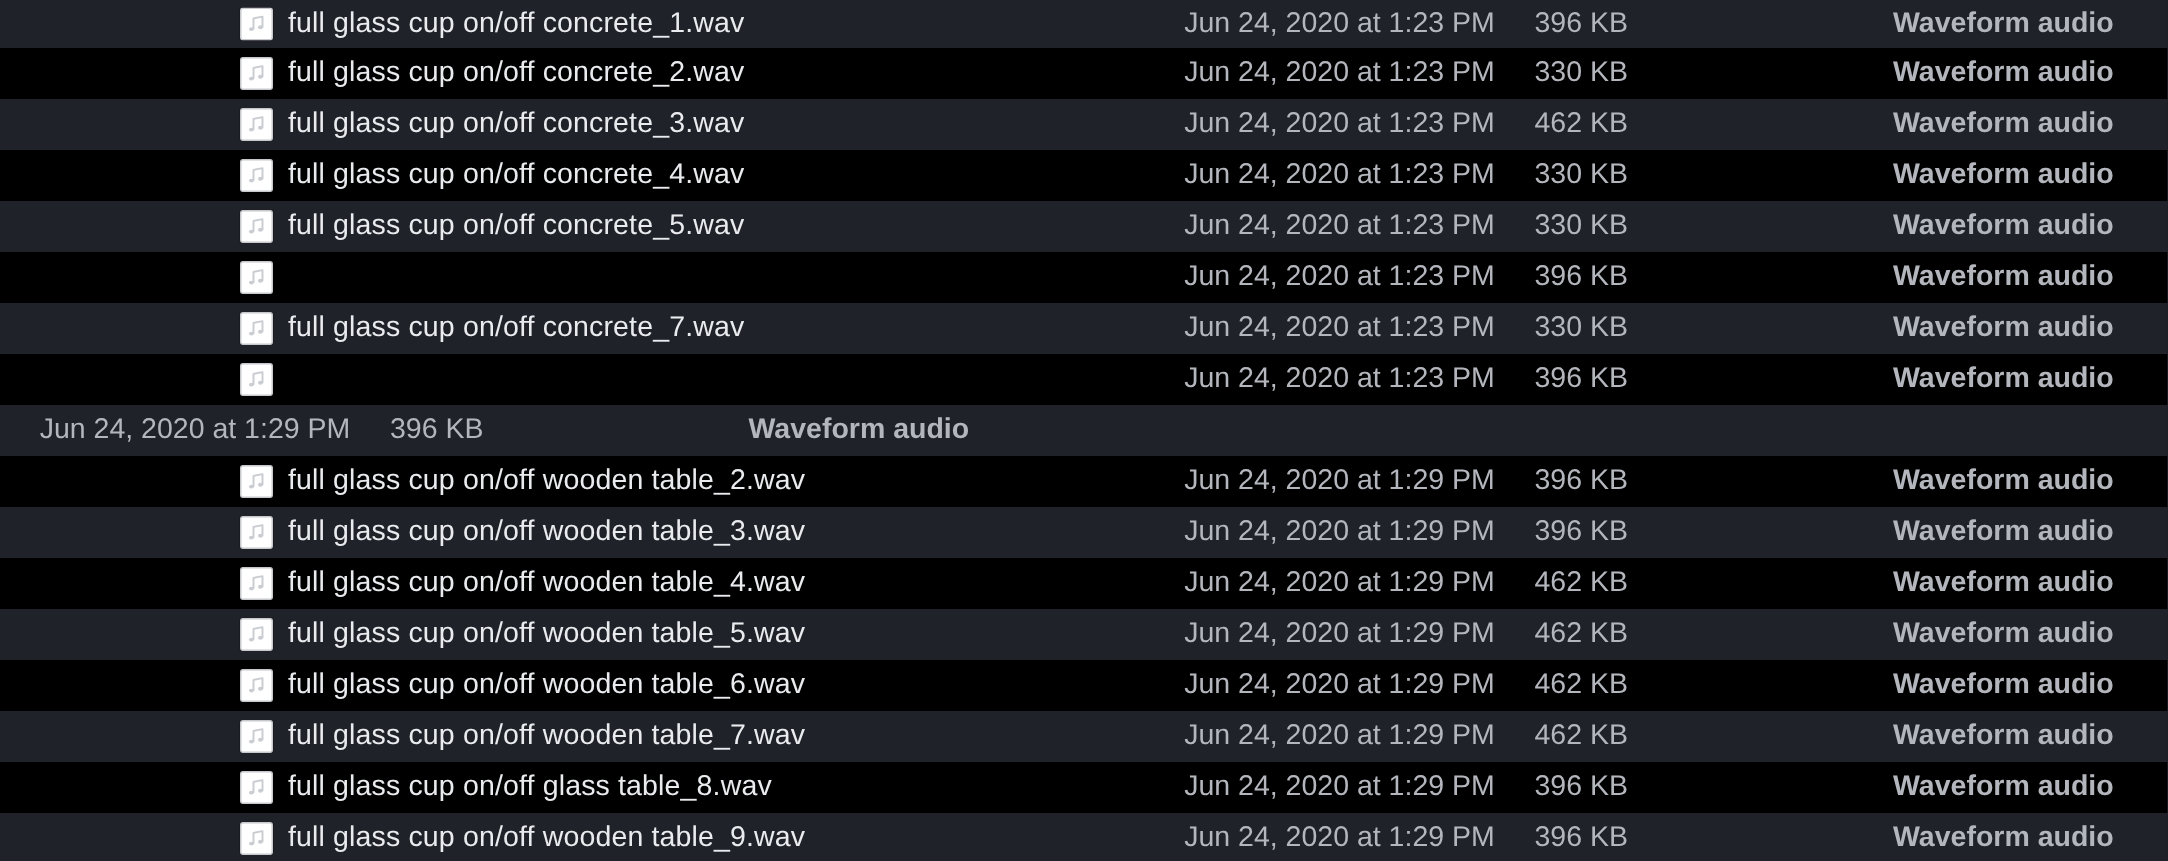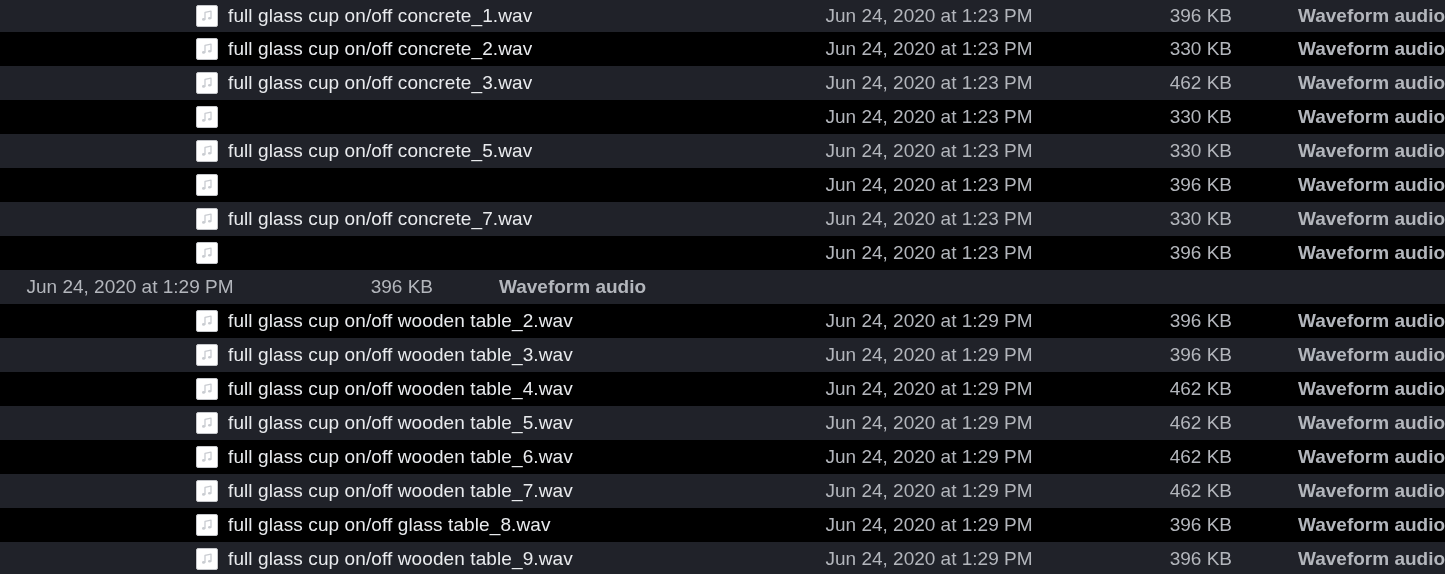--- a/index.html
+++ b/index.html
@@ -36,21 +36,20 @@
   .row.even { background: #000000; }
 
   .col-name {
     width: 763px;
     flex: 0 0 763px;
     display: flex;
     align-items: center;
     padding-left: 160px;
     overflow: hidden;
     white-space: nowrap;
-    margin-left: 36px;
   }
 
   .file-icon {
     flex: 0 0 auto;
     width: 22px;
     height: 22px;
     margin-right: 10px;
     background: #ffffff;
     border: 1px solid #c6c8cc;
     border-radius: 2px;
@@ -81,21 +80,20 @@
     text-align: center;
     white-space: nowrap;
   }
 
   .col-size {
     flex: 0 0 195px;
     width: 195px;
     font-size: 19px;
     line-height: 22px;
     color: #b3b6bc;
-    text-align: right;
     padding-right: 22px;
     white-space: nowrap;
   }
 
   .col-kind {
     flex: 1 1 auto;
     font-size: 19px;
     line-height: 22px;
     color: #b3b6bc;
     text-align: left;
@@ -155,20 +153,21 @@
   </div>
     <div class="row even">
     <div class="col-name">
       <span class="file-icon">
         <svg width="14" height="14" viewBox="0 0 14 14" aria-hidden="true">
           <path d="M5.0 10.2 V3.3 L11.0 2.1 V9.0" fill="none" stroke="#c9ccd1" stroke-width="1.3" stroke-linecap="round" stroke-linejoin="round"></path>
           <ellipse cx="3.6" cy="10.4" rx="1.6" ry="1.3" fill="#c9ccd1"></ellipse>
           <ellipse cx="9.6" cy="9.2" rx="1.6" ry="1.3" fill="#c9ccd1"></ellipse>
         </svg>
       </span>
+      <span class="file-name">full glass cup on/off concrete_4.wav</span>
     </div>
     <div class="col-date">Jun 24, 2020 at 1:23 PM</div>
     <div class="col-size">330 KB</div>
     <div class="col-kind">Waveform audio</div>
   </div>
     <div class="row odd">
     <div class="col-name">
       <span class="file-icon">
         <svg width="14" height="14" viewBox="0 0 14 14" aria-hidden="true">
           <path d="M5.0 10.2 V3.3 L11.0 2.1 V9.0" fill="none" stroke="#c9ccd1" stroke-width="1.3" stroke-linecap="round" stroke-linejoin="round"></path>

